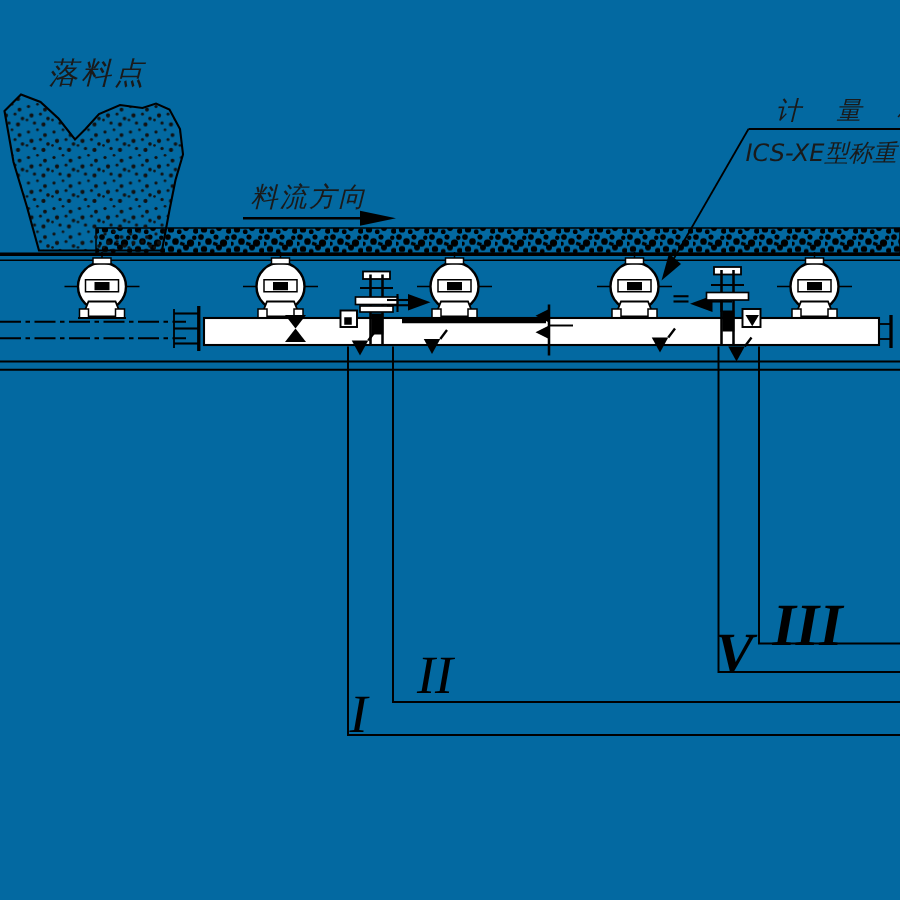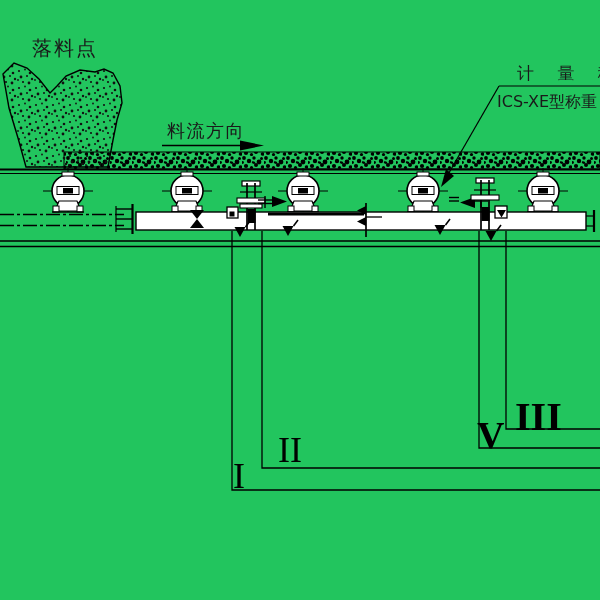--- a/index.html
+++ b/index.html
@@ -8,21 +8,22 @@
     width: 600px;
     height: 600px;
     background: #ffffff;
     overflow: hidden;
     font-family: "DejaVu Sans", sans-serif;
   }
   .stage {
     position: relative;
     width: 600px;
     height: 600px;
-    background: #22c55e;
+    background: #0369a1;
+    font-style: italic;
   }
   svg { display: block; }
   text { fill: #000; }
   .cjk {
     font-family: "DejaVu Sans", sans-serif;
     fill: #1a1a1a;
   }
   .roman {
     font-family: "Liberation Serif", "DejaVu Serif", serif;
     fill: #000;

